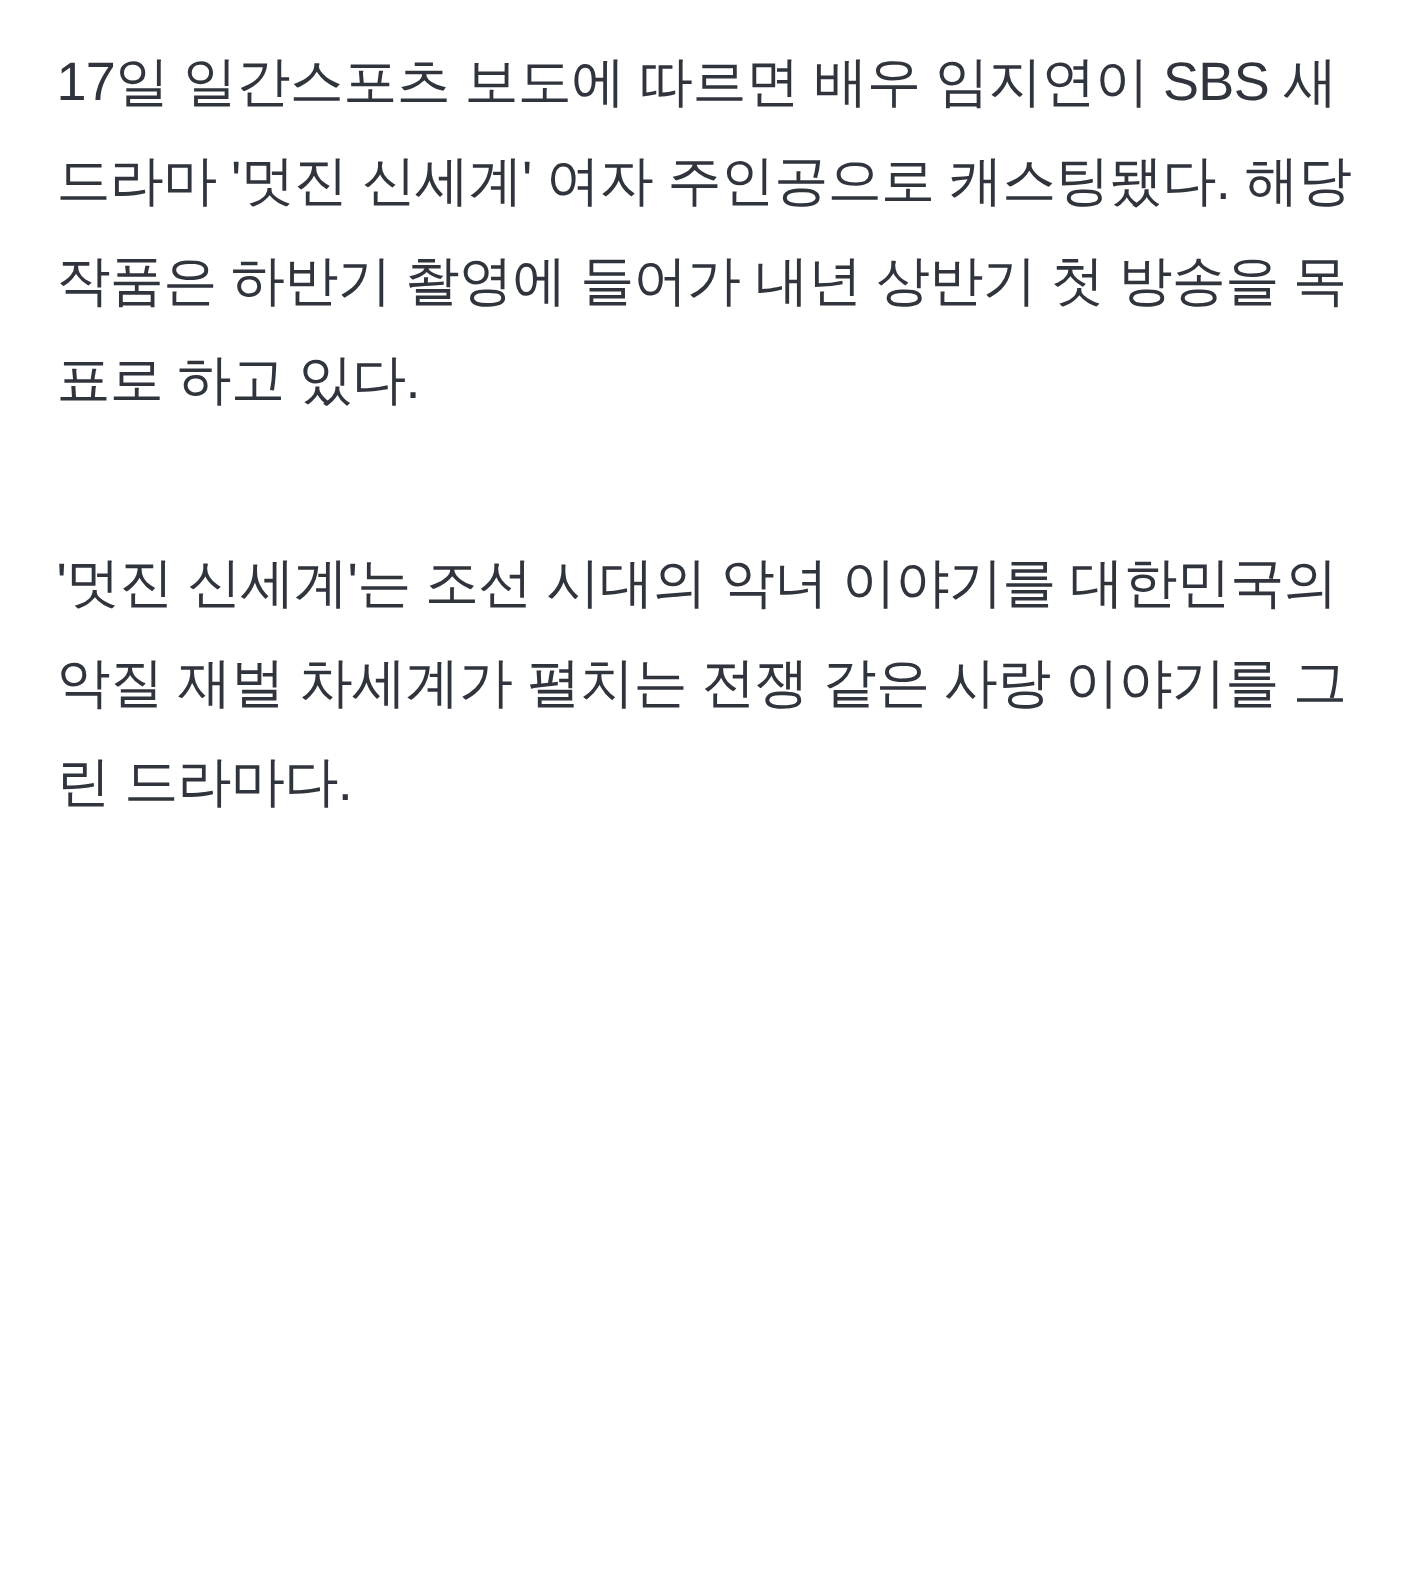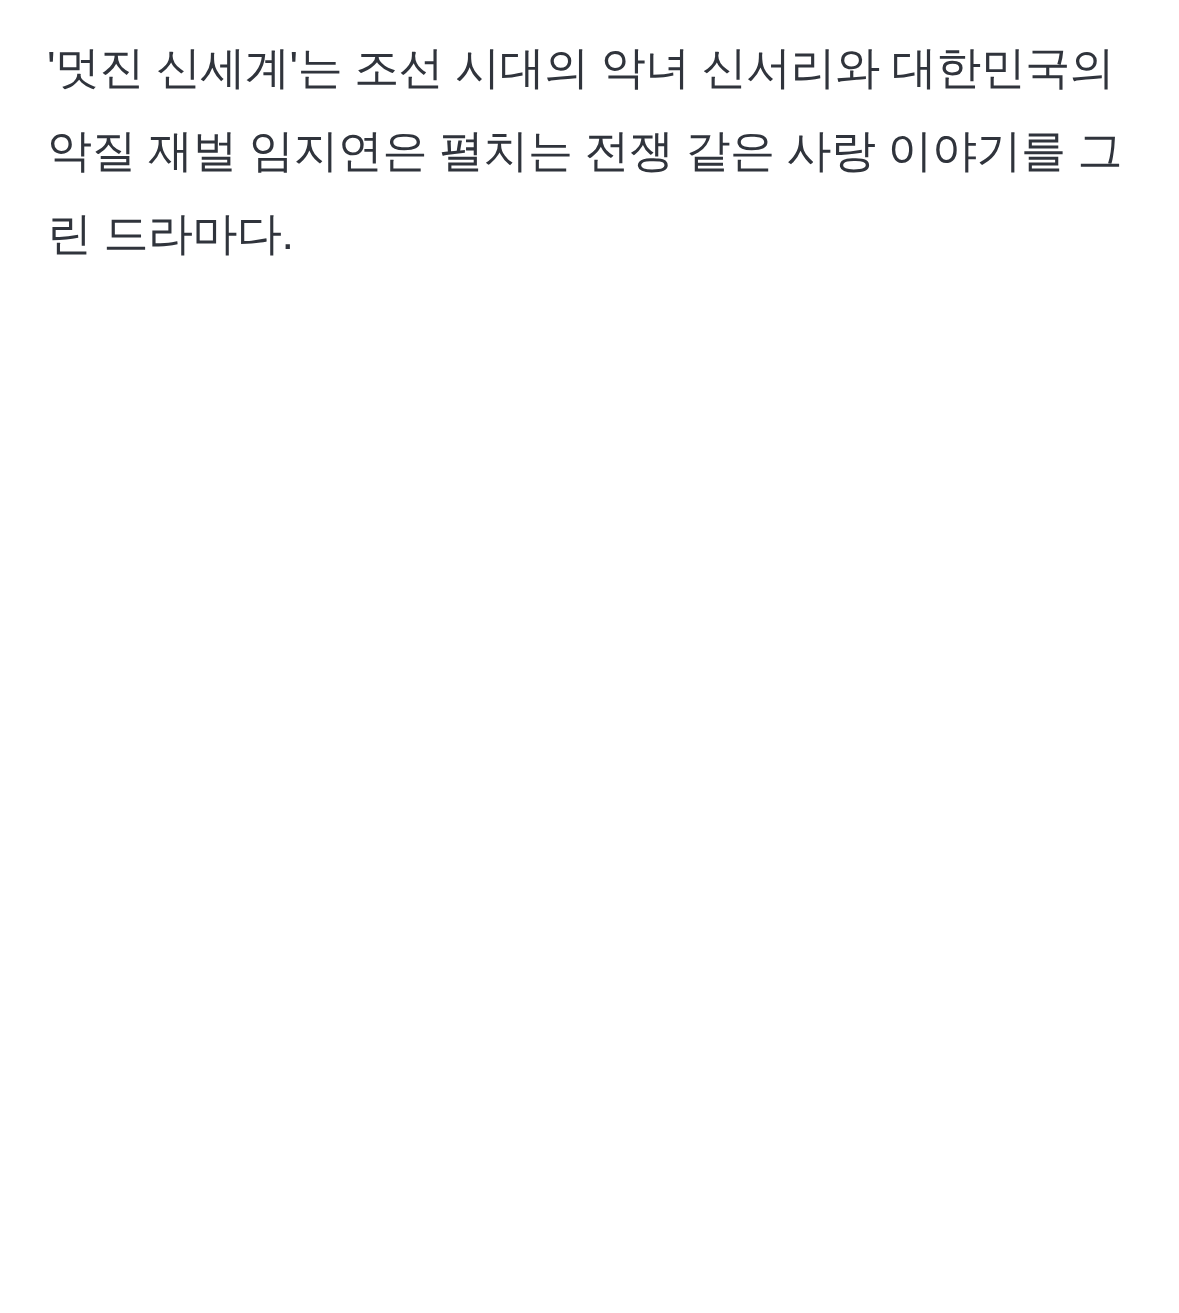--- a/index.html
+++ b/index.html
@@ -28,14 +28,15 @@
     text-align: left;
   }
   .article-body p:last-child {
     margin-bottom: 0;
   }
 </style>
 </head>
 <body>
 
 <div class="article-body">
-  <p>'멋진 신세계'는 조선 시대의 악녀 신서리와 대한민국의 악질 재벌 임지연은 펼치는 전쟁 같은 사랑 이야기를 그린 드라마다.</p>
+  <p>17일 일간스포츠 보도에 따르면 배우 임지연이 SBS 새 드라마 '멋진 신세계' 여자 주인공으로 캐스팅됐다. 해당 작품은 하반기 촬영에 들어가 내년 상반기 첫 방송을 목표로 하고 있다.</p>
+  <p>'멋진 신세계'는 조선 시대의 악녀 이야기를 대한민국의 악질 재벌 차세계가 펼치는 전쟁 같은 사랑 이야기를 그린 드라마다.</p>
 </div>
 
 </body></html>

